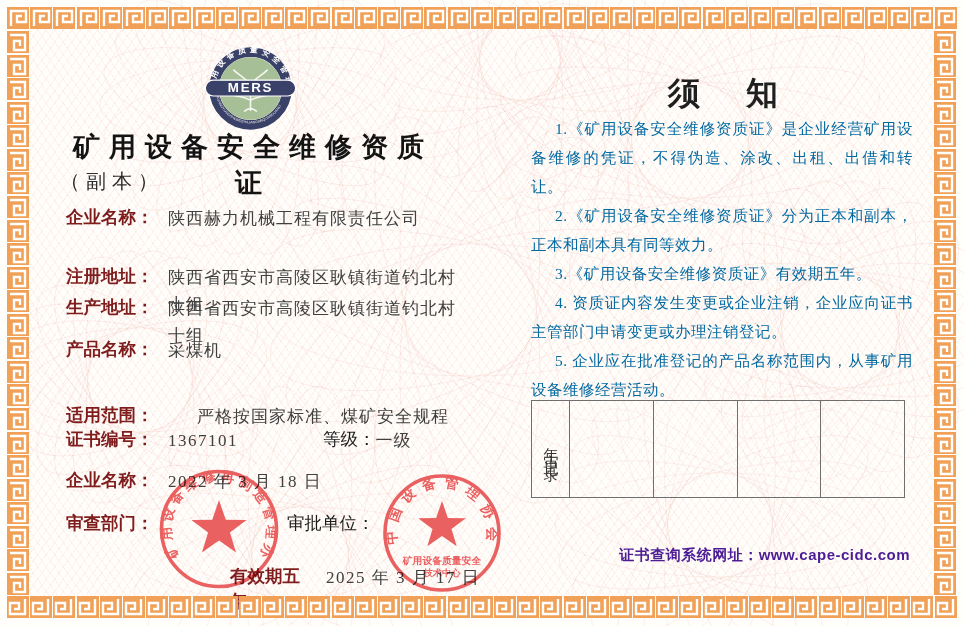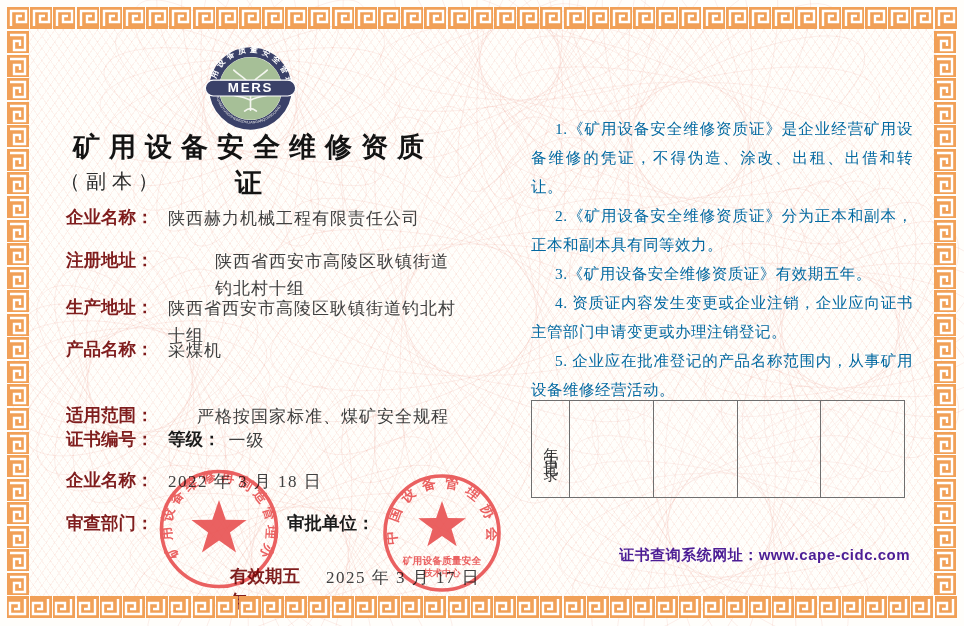--- a/index.html
+++ b/index.html
@@ -38,23 +38,23 @@
     font-family:"Liberation Serif",serif;font-size:20px;color:#2d2d2d;letter-spacing:6px;
   }
   .row{position:absolute;left:66px;width:400px;display:flex;align-items:flex-start;}
   .row .lab{flex:0 0 102px;font-size:17.5px;font-weight:bold;color:#7f1d1d;line-height:25px;}
   .row .val{
     font-family:"Liberation Serif",serif;font-size:17px;color:#404040;
     letter-spacing:1px;line-height:27px;width:306px;
   }
   .row .val.num{letter-spacing:1.5px;}
   .row .val.short{width:155px;}
-  .row .lab2{font-size:17.5px;font-weight:bold;color:#1b1b1b;line-height:25px;margin-right:8px;text-align:center;}
+  .row .lab2{font-size:17.5px;font-weight:normal;color:#1b1b1b;line-height:25px;text-align:center;}
   .row.r-company{top:205px;}
-  .row.r-regaddr{top:248px;gap:47px;}
+  .row.r-regaddr{top:264px;}
   .row.r-prodaddr{top:295px;}
   .row.r-product{top:337px;}
   .row.r-scope{top:403px;gap:29px;}
   .row.r-certno{top:427px;}
   .row.r-valid{top:468px;}
   .row.r-depts{top:511px;}
   .row.r-issue{left:230px;top:564px;width:280px;}
 
   .seal{position:absolute;z-index:3;mix-blend-mode:multiply;opacity:0.9;}
   .seal-left{left:156px;top:466px;width:126px;height:126px;}
@@ -765,20 +765,21 @@
     <div class="row r-product">
       <span class="lab">产品名称：</span>
       <span class="val">采煤机</span>
     </div>
     <div class="row r-scope">
       <span class="lab">适用范围：</span>
       <span class="val">严格按国家标准、煤矿安全规程</span>
     </div>
     <div class="row r-certno">
       <span class="lab">证书编号：</span>
+      <span class="val num short">1367101</span>
       <span class="lab2">等级：</span>
       <span class="val" style="width:auto">一级</span>
     </div>
     <div class="row r-valid">
       <span class="lab">企业名称：</span>
       <span class="val num">2022 年 3 月 18 日</span>
     </div>
     <div class="row r-depts">
       <span class="lab" style="flex:0 0 221px">审查部门：</span>
       <span class="lab2">审批单位：</span>
@@ -805,20 +806,21 @@
         </defs>
       <circle r="57" fill="none" stroke="#e85050" stroke-width="3.6"></circle>
       <text font-size="14" font-weight="bold" fill="#e85050" font-family="Liberation Serif,serif">
         <textPath href="#arcSealR" startOffset="2" textLength="163">中国设备管理协会</textPath>
       </text>
       <polygon fill="#e85050" transform="translate(0,-7)" points="0,-25 5.88,-8.09 23.78,-7.73 9.51,3.09 14.69,20.23 0,10 -14.69,20.23 -9.51,3.09 -23.78,-7.73 -5.88,-8.09"></polygon>
       <text x="0" y="31" text-anchor="middle" font-size="9.8" font-weight="bold" fill="#e85050" font-family="Liberation Sans,sans-serif">矿用设备质量安全</text>
       <text x="0" y="43" text-anchor="middle" font-size="9.2" font-weight="bold" fill="#e85050" font-family="Liberation Sans,sans-serif">技术中心</text>
     </svg>
 
+    <div class="notice-title">须知</div>
     <div class="notice-body">
       <p>1.《矿用设备安全维修资质证》是企业经营矿用设备维修的凭证，不得伪造、涂改、出租、出借和转让。</p>
       <p>2.《矿用设备安全维修资质证》分为正本和副本，正本和副本具有同等效力。</p>
       <p>3.《矿用设备安全维修资质证》有效期五年。</p>
       <p>4. 资质证内容发生变更或企业注销，企业应向证书主管部门申请变更或办理注销登记。</p>
       <p>5. 企业应在批准登记的产品名称范围内，从事矿用设备维修经营活动。</p>
     </div>
 
     <div class="review-table">
       <div class="rt-header">年审记录</div>

